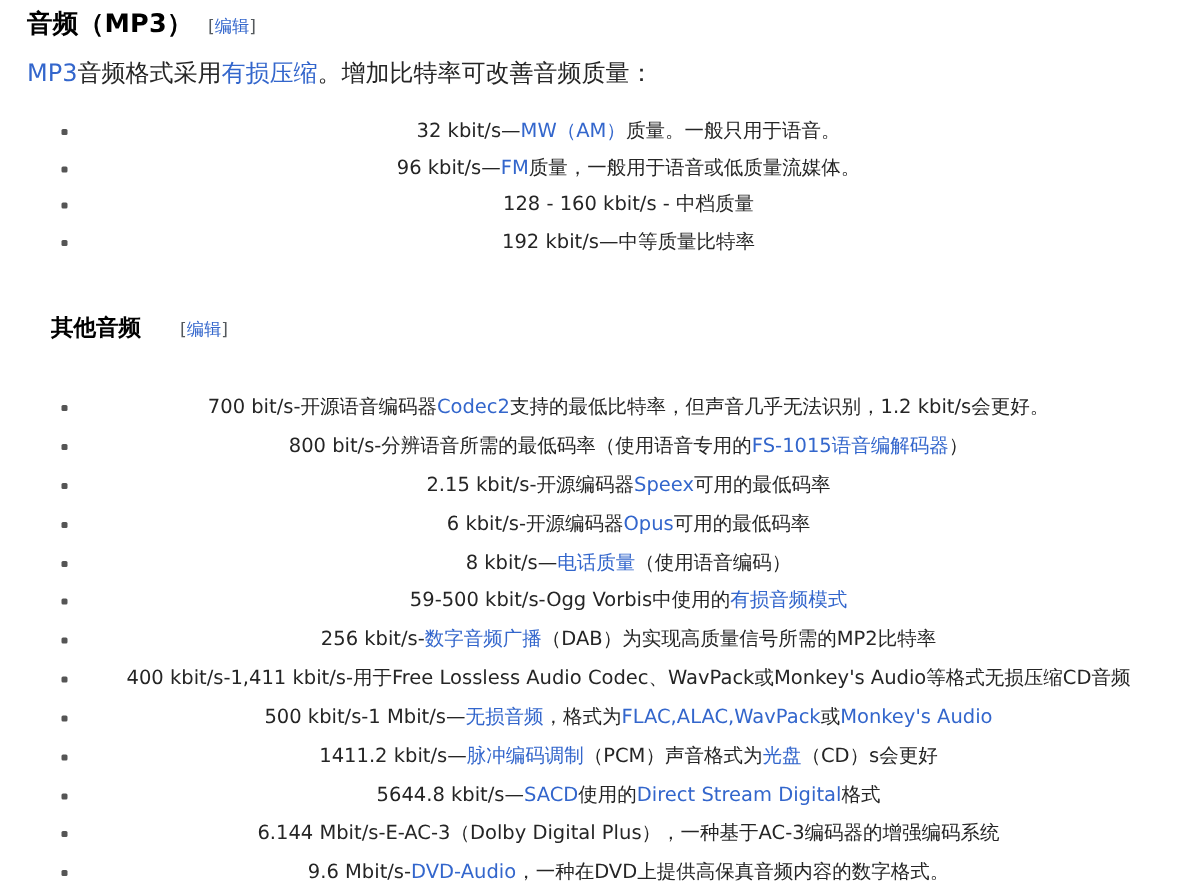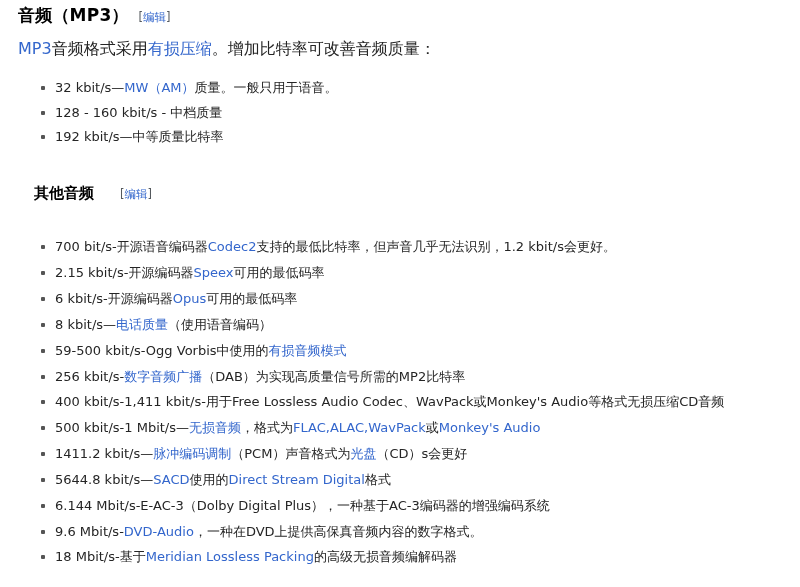--- a/index.html
+++ b/index.html
@@ -58,20 +58,21 @@
   .intro {
     font-size: 16px;
     line-height: 1.55;
     margin: 8px 0 6px 18px;
     color: #252525;
   }
   ul.bullets {
     list-style: none;
     margin: 17px;
     padding: 0 0 0 24px;
+    text-align: center;
   }
   ul.bullets li {
     position: relative;
     font-size: 13px;
     line-height: 1.45;
     padding: 0 0 0 14px;
     margin: 0 0 6px 0;
     color: #252525;
   }
   ul.bullets li::before {
@@ -108,34 +109,36 @@
   <div class="section">
     <div class="section-head">
       <h2 class="heading">音频（MP3）</h2>
       <span class="edit-link">
         <span class="bracket">[</span><a>编辑</a><span class="bracket">]</span>
       </span>
     </div>
     <p class="intro"><span class="lnk">MP3</span><span>音频格式采用</span><span class="lnk">有损压缩</span><span>。增加比特率可改善音频质量：</span></p>
     <ul class="bullets mp3-list">
         <li><span>32 kbit/s—</span><span class="lnk">MW（AM）</span><span>质量。一般只用于语音。</span></li>
+        <li><span>96 kbit/s—</span><span class="lnk">FM</span><span>质量，一般用于语音或低质量流媒体。</span></li>
         <li><span>128 - 160 kbit/s - 中档质量</span></li>
         <li><span>192 kbit/s—中等质量比特率</span></li>
       </ul>
   </div>
 
   <div class="section sec2">
     <div class="section-head">
       <h2 class="heading-sub">其他音频</h2>
       <span class="edit-link">
         <span class="bracket">[</span><a>编辑</a><span class="bracket">]</span>
       </span>
     </div>
     <ul class="bullets">
         <li><span>700 bit/s‐开源语音编码器</span><span class="lnk">Codec2</span><span>支持的最低比特率，但声音几乎无法识别，1.2 kbit/s会更好。</span></li>
+        <li><span>800 bit/s‐分辨语音所需的最低码率（使用语音专用的</span><span class="lnk">FS-1015语音编解码器</span><span>）</span></li>
         <li><span>2.15 kbit/s‐开源编码器</span><span class="lnk">Speex</span><span>可用的最低码率</span></li>
         <li><span>6 kbit/s‐开源编码器</span><span class="lnk">Opus</span><span>可用的最低码率</span></li>
         <li><span>8 kbit/s—</span><span class="lnk">电话质量</span><span>（使用语音编码）</span></li>
         <li><span>59-500 kbit/s‐Ogg Vorbis中使用的</span><span class="lnk">有损音频模式</span></li>
         <li><span>256 kbit/s‐</span><span class="lnk">数字音频广播</span><span>（DAB）为实现高质量信号所需的MP2比特率</span></li>
         <li><span>400 kbit/s‐1,411 kbit/s‐用于Free Lossless Audio Codec、WavPack或Monkey's Audio等格式无损压缩CD音频</span></li>
         <li><span>500 kbit/s‐1 Mbit/s—</span><span class="lnk">无损音频</span><span>，格式为</span><span class="lnk">FLAC,ALAC,WavPack</span><span>或</span><span class="lnk">Monkey's Audio</span></li>
         <li><span>1411.2 kbit/s—</span><span class="lnk">脉冲编码调制</span><span>（PCM）声音格式为</span><span class="lnk">光盘</span><span>（CD）s会更好</span></li>
         <li><span>5644.8 kbit/s—</span><span class="lnk">SACD</span><span>使用的</span><span class="lnk">Direct Stream Digital</span><span>格式</span></li>
         <li><span>6.144 Mbit/s‐E-AC-3（Dolby Digital Plus），一种基于AC-3编码器的增强编码系统</span></li>

